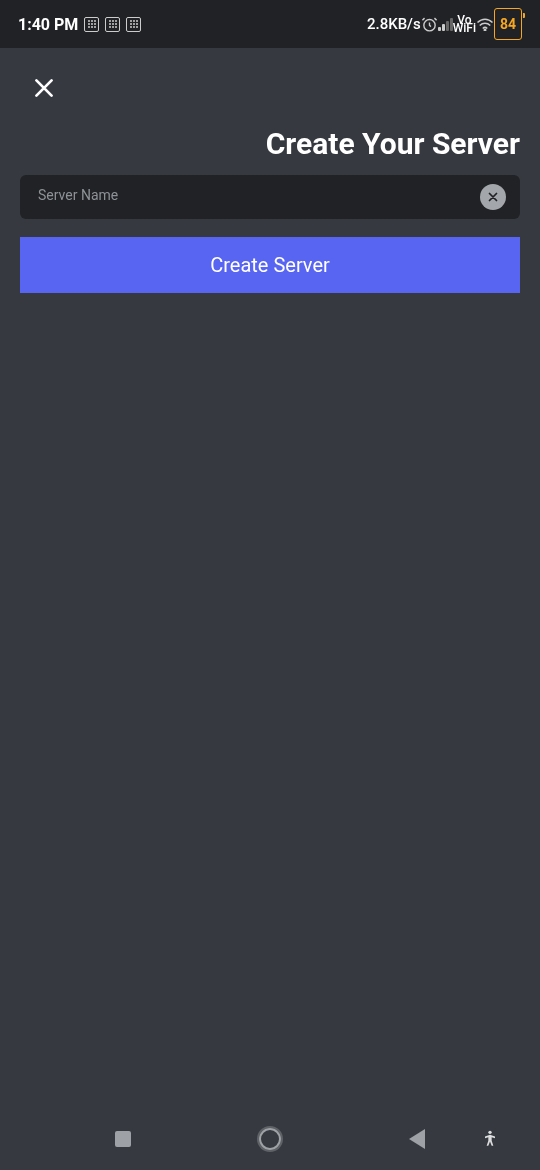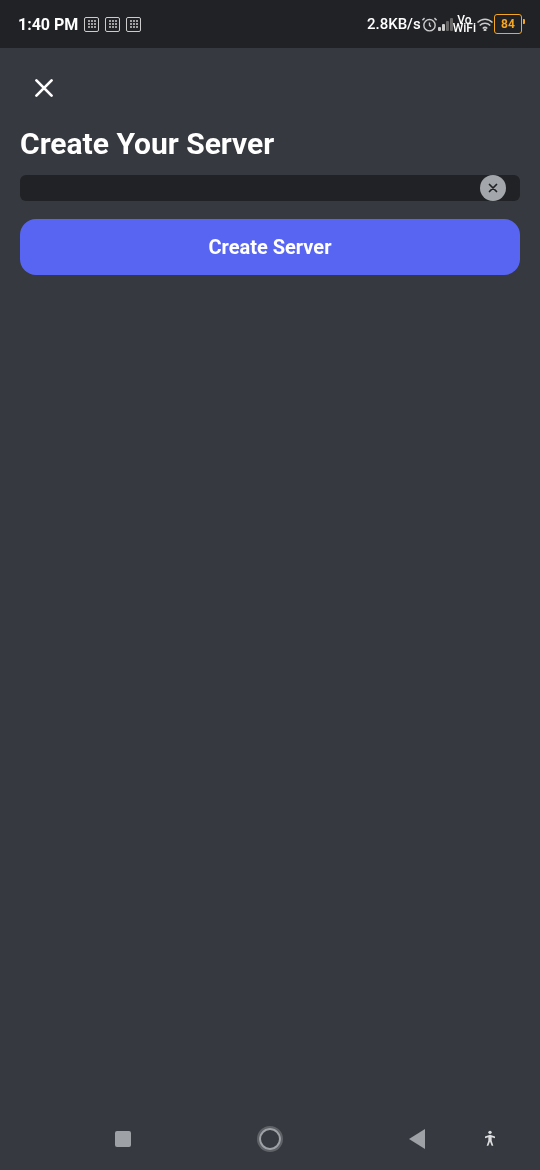--- a/index.html
+++ b/index.html
@@ -58,26 +58,26 @@
     .dots-grid span {
       width: 2px;
       height: 2px;
       background: #ccc;
       border-radius: 50%;
     }
     .battery {
       border: 1.5px solid #f5a623;
       border-radius: 3px;
       width: 28px;
-      height: 20px;
+      height: 32px;
       position: relative;
       display: flex;
       align-items: center;
       justify-content: center;
-      font-size: 12px;
+      font-size: 14px;
       font-weight: 700;
       color: #f5a623;
     }
     .battery::after {
       content: "";
       position: absolute;
       right: -4px;
       top: 4px;
       width: 2px;
       height: 5px;
@@ -117,21 +117,21 @@
       margin-bottom: 18px;
       cursor: pointer;
     }
     .close-btn svg {
       width: 26px;
       height: 26px;
     }
     .page-title {
       font-size: 30px;
       font-weight: 700;
-      text-align: left;
+      text-align: right;
       margin-bottom: 14px;
       color: #fff;
     }
     .page-subtitle {
       font-size: 18px;
       color: #b9bbbe;
       text-align: center;
       line-height: 1.5;
       padding: 0 8px;
       margin-bottom: 44px;
@@ -245,24 +245,24 @@
     .agreement a {
       color: #00aff4;
       text-decoration: none;
       font-weight: 500;
     }
     .create-btn {
       width: 100%;
       height: 56px;
       background: #5865f2;
       border: none;
-      border-radius: 16px;
+      border-radius: 0;
       color: #fff;
       font-size: 20px;
-      font-weight: 700;
+      font-weight: 400;
       cursor: pointer;
     }
     .nav-bar {
       position: absolute;
       bottom: 0;
       left: 0;
       right: 0;
       height: 62px;
       display: flex;
       align-items: center;
@@ -371,20 +371,21 @@
   <div class="close-btn">
     <svg viewBox="0 0 24 24" fill="none" stroke="#fff" stroke-width="2.5" stroke-linecap="round">
         <path d="M5 5l14 14M19 5L5 19"></path>
       </svg>
   </div>
 
   <h1 class="page-title">Create Your Server</h1>
 
 
   <div class="input-wrap">
+    <div class="input-label">Server Name</div>
     <div class="clear-btn">
       <svg viewBox="0 0 24 24" fill="none" stroke="#202225" stroke-width="3" stroke-linecap="round">
           <path d="M6 6l12 12M18 6L6 18"></path>
         </svg>
     </div>
   </div>
 
 
   <button class="create-btn">Create Server</button>
 </div>

